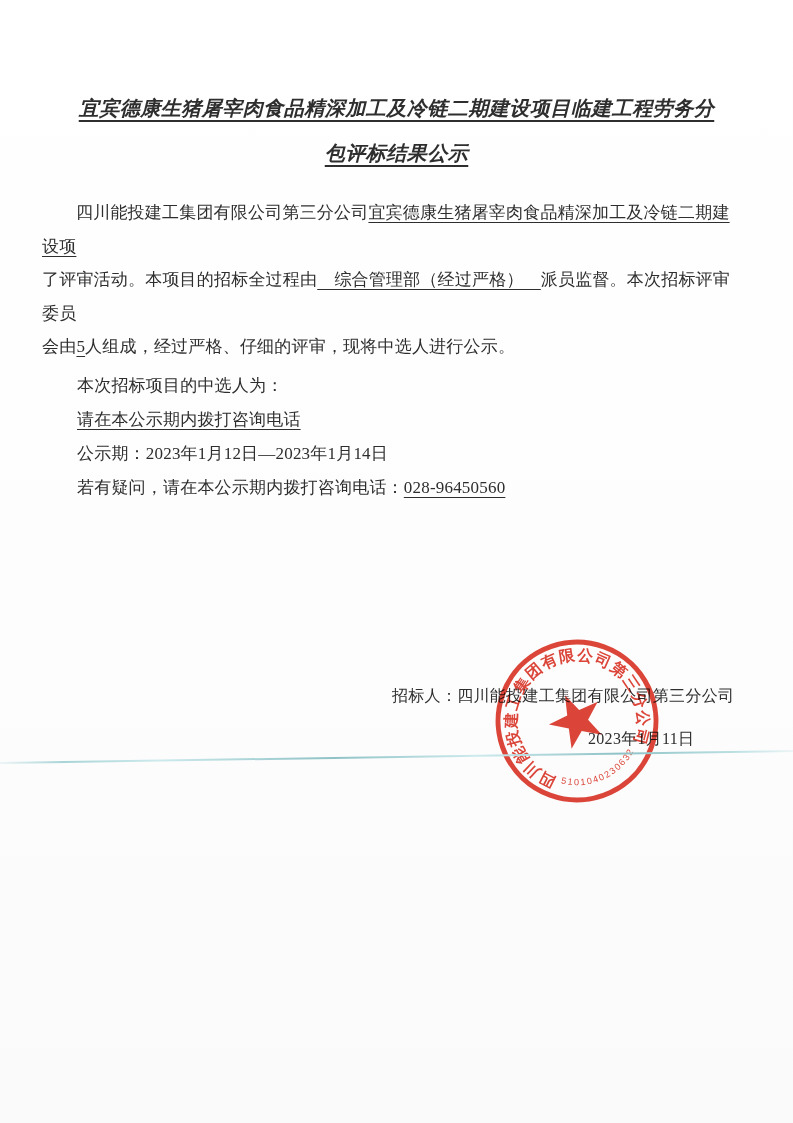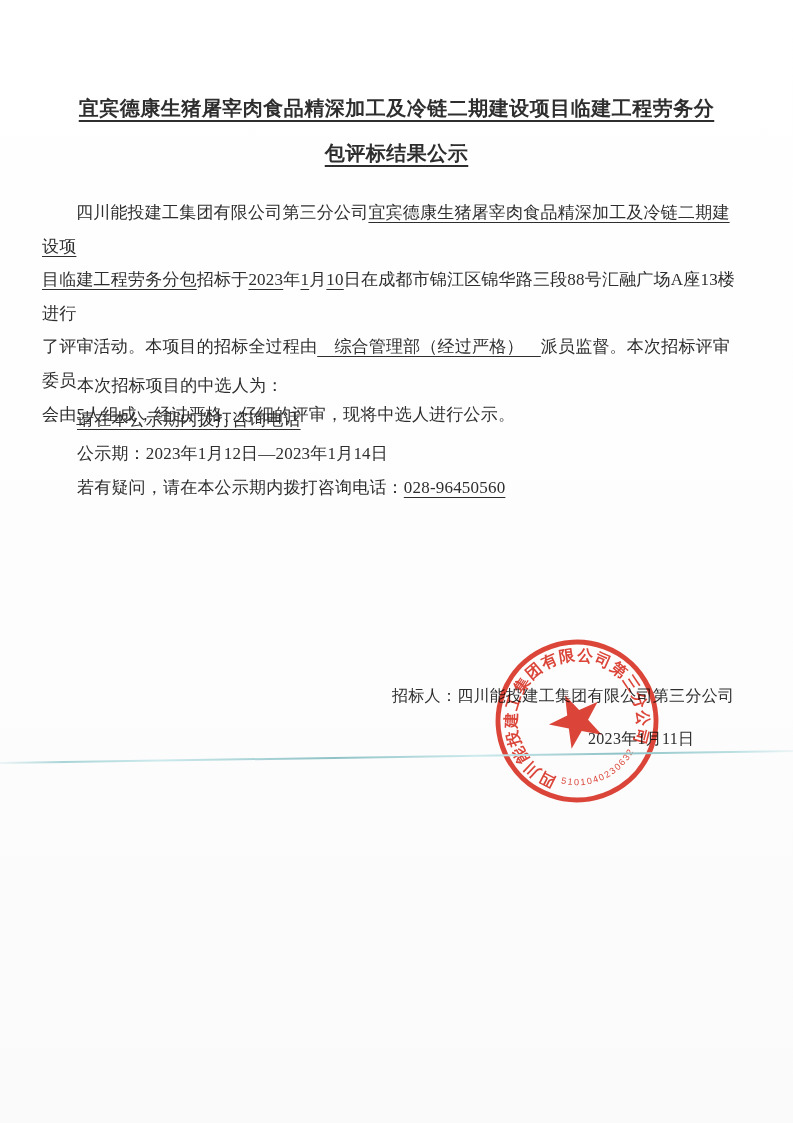--- a/index.html
+++ b/index.html
@@ -15,20 +15,21 @@
   }
   .title {
     position:absolute; top:86px; left:0; width:100%;
     text-align:center; font-weight:bold; font-size:20px;
     line-height:45px; letter-spacing:0.5px;
   }
   .title .tl {
     text-decoration:underline;
     text-underline-offset:5px;
     text-decoration-thickness:1.5px;
+    font-style:italic;
   }
   .body-para {
     position:absolute; left:42px; top:196px; width:700px;
     font-size:17px; line-height:33.6px; letter-spacing:0.2px;
   }
   .body-para .tline:first-child { text-indent:34px; }
   .notice {
     position:absolute; left:77px; top:369px; width:660px;
     font-size:17px; line-height:34px; letter-spacing:0.2px;font-family:Liberation Serif, serif;
   }
@@ -56,21 +57,20 @@
 
 <div class="page">
 
   <div class="title">
     <div><span class="tl">宜宾德康生猪屠宰肉食品精深加工及冷链二期建设项目临建工程劳务分</span></div>
     <div><span class="tl">包评标结果公示</span></div>
   </div>
 
   <div class="body-para">
       <div class="tline"><span>四川能投建工集团有限公司第三分公司</span><span class="u">宜宾德康生猪屠宰肉食品精深加工及冷链二期建设项</span></div>
-      <div class="tline"><span class="u">目临建工程劳务分包</span><span>招标于</span><span class="u">2023</span><span>年</span><span class="u">1</span><span>月</span><span class="u">10</span><span>日在成都市锦江区锦华路三段88号汇融广场A座13楼进行</span></div>
       <div class="tline"><span>了评审活动。本项目的招标全过程由</span><span class="u">　综合管理部（经过严格）　</span><span>派员监督。本次招标评审委员</span></div>
       <div class="tline"><span>会由</span><span class="u">5</span><span>人组成，经过严格、仔细的评审，现将中选人进行公示。</span></div>
     </div>
 
   <div class="notice">
       <div class="tline"><span>本次招标项目的中选人为：</span></div>
       <div class="tline"><span class="u">请在本公示期内拨打咨询电话</span></div>
       <div class="tline"><span>公示期：2023年1月12日—2023年1月14日</span></div>
       <div class="tline"><span>若有疑问，请在本公示期内拨打咨询电话：</span><span class="u">028-96450560</span></div>
     </div>

